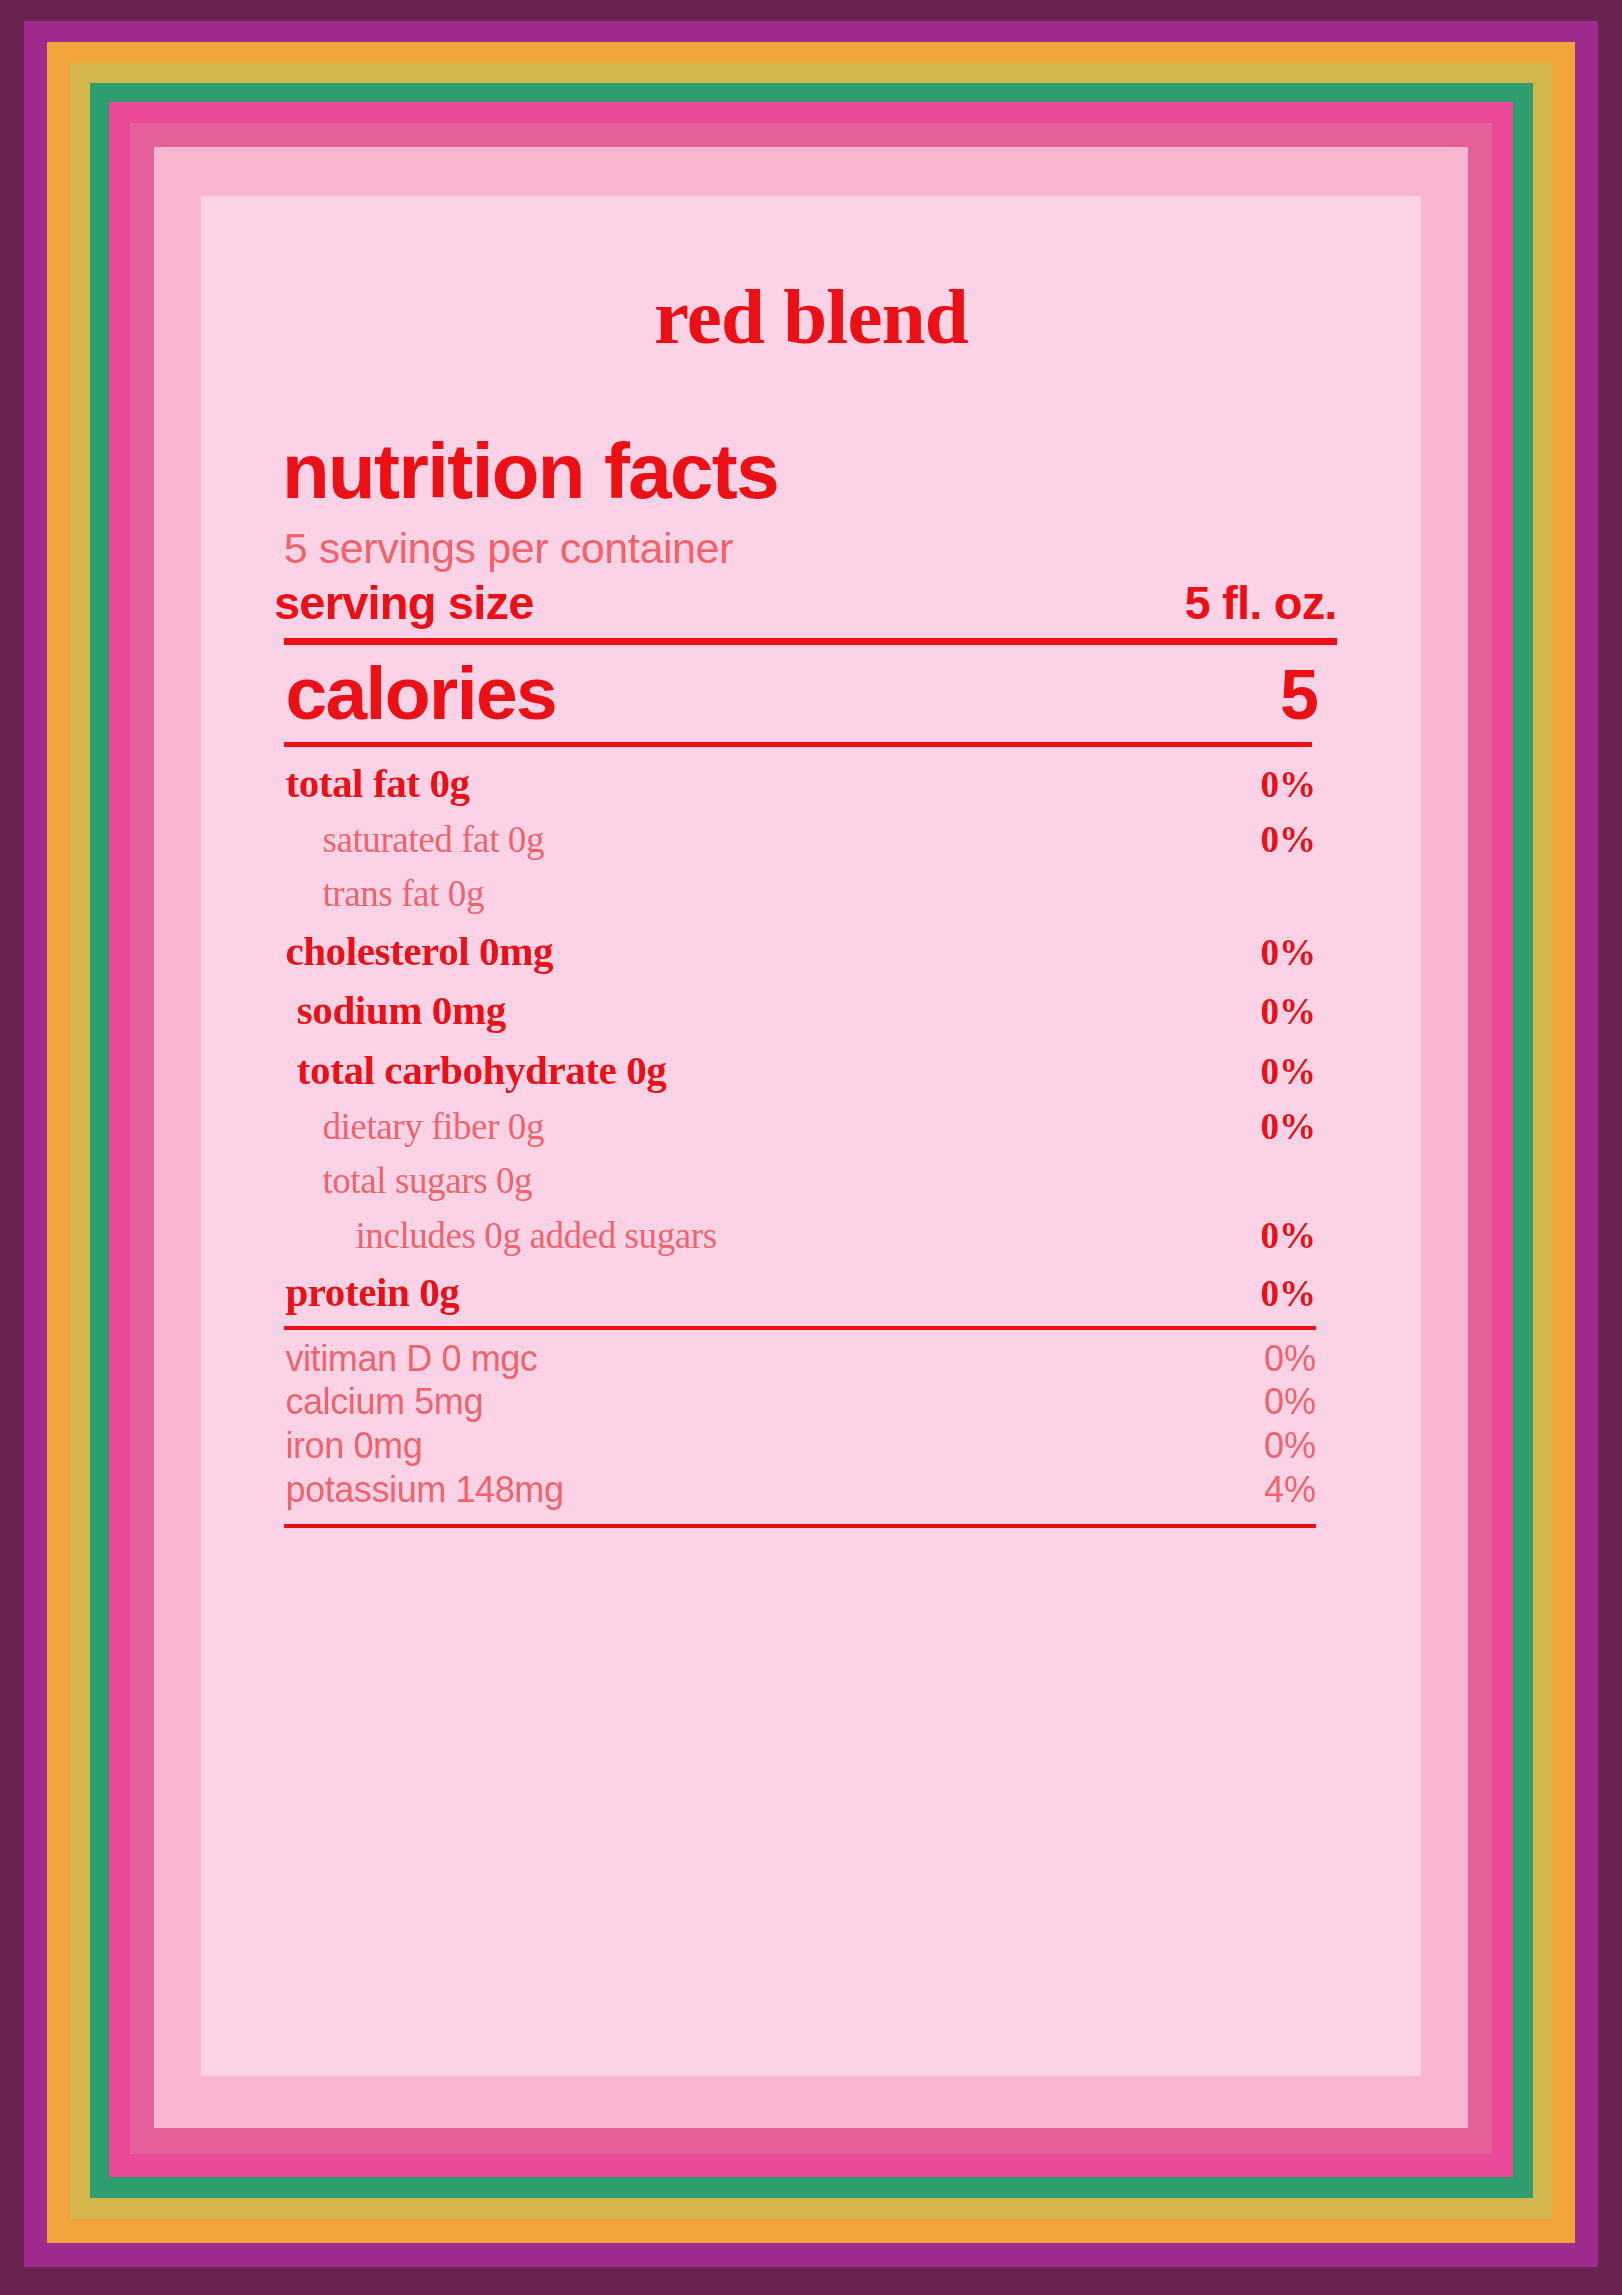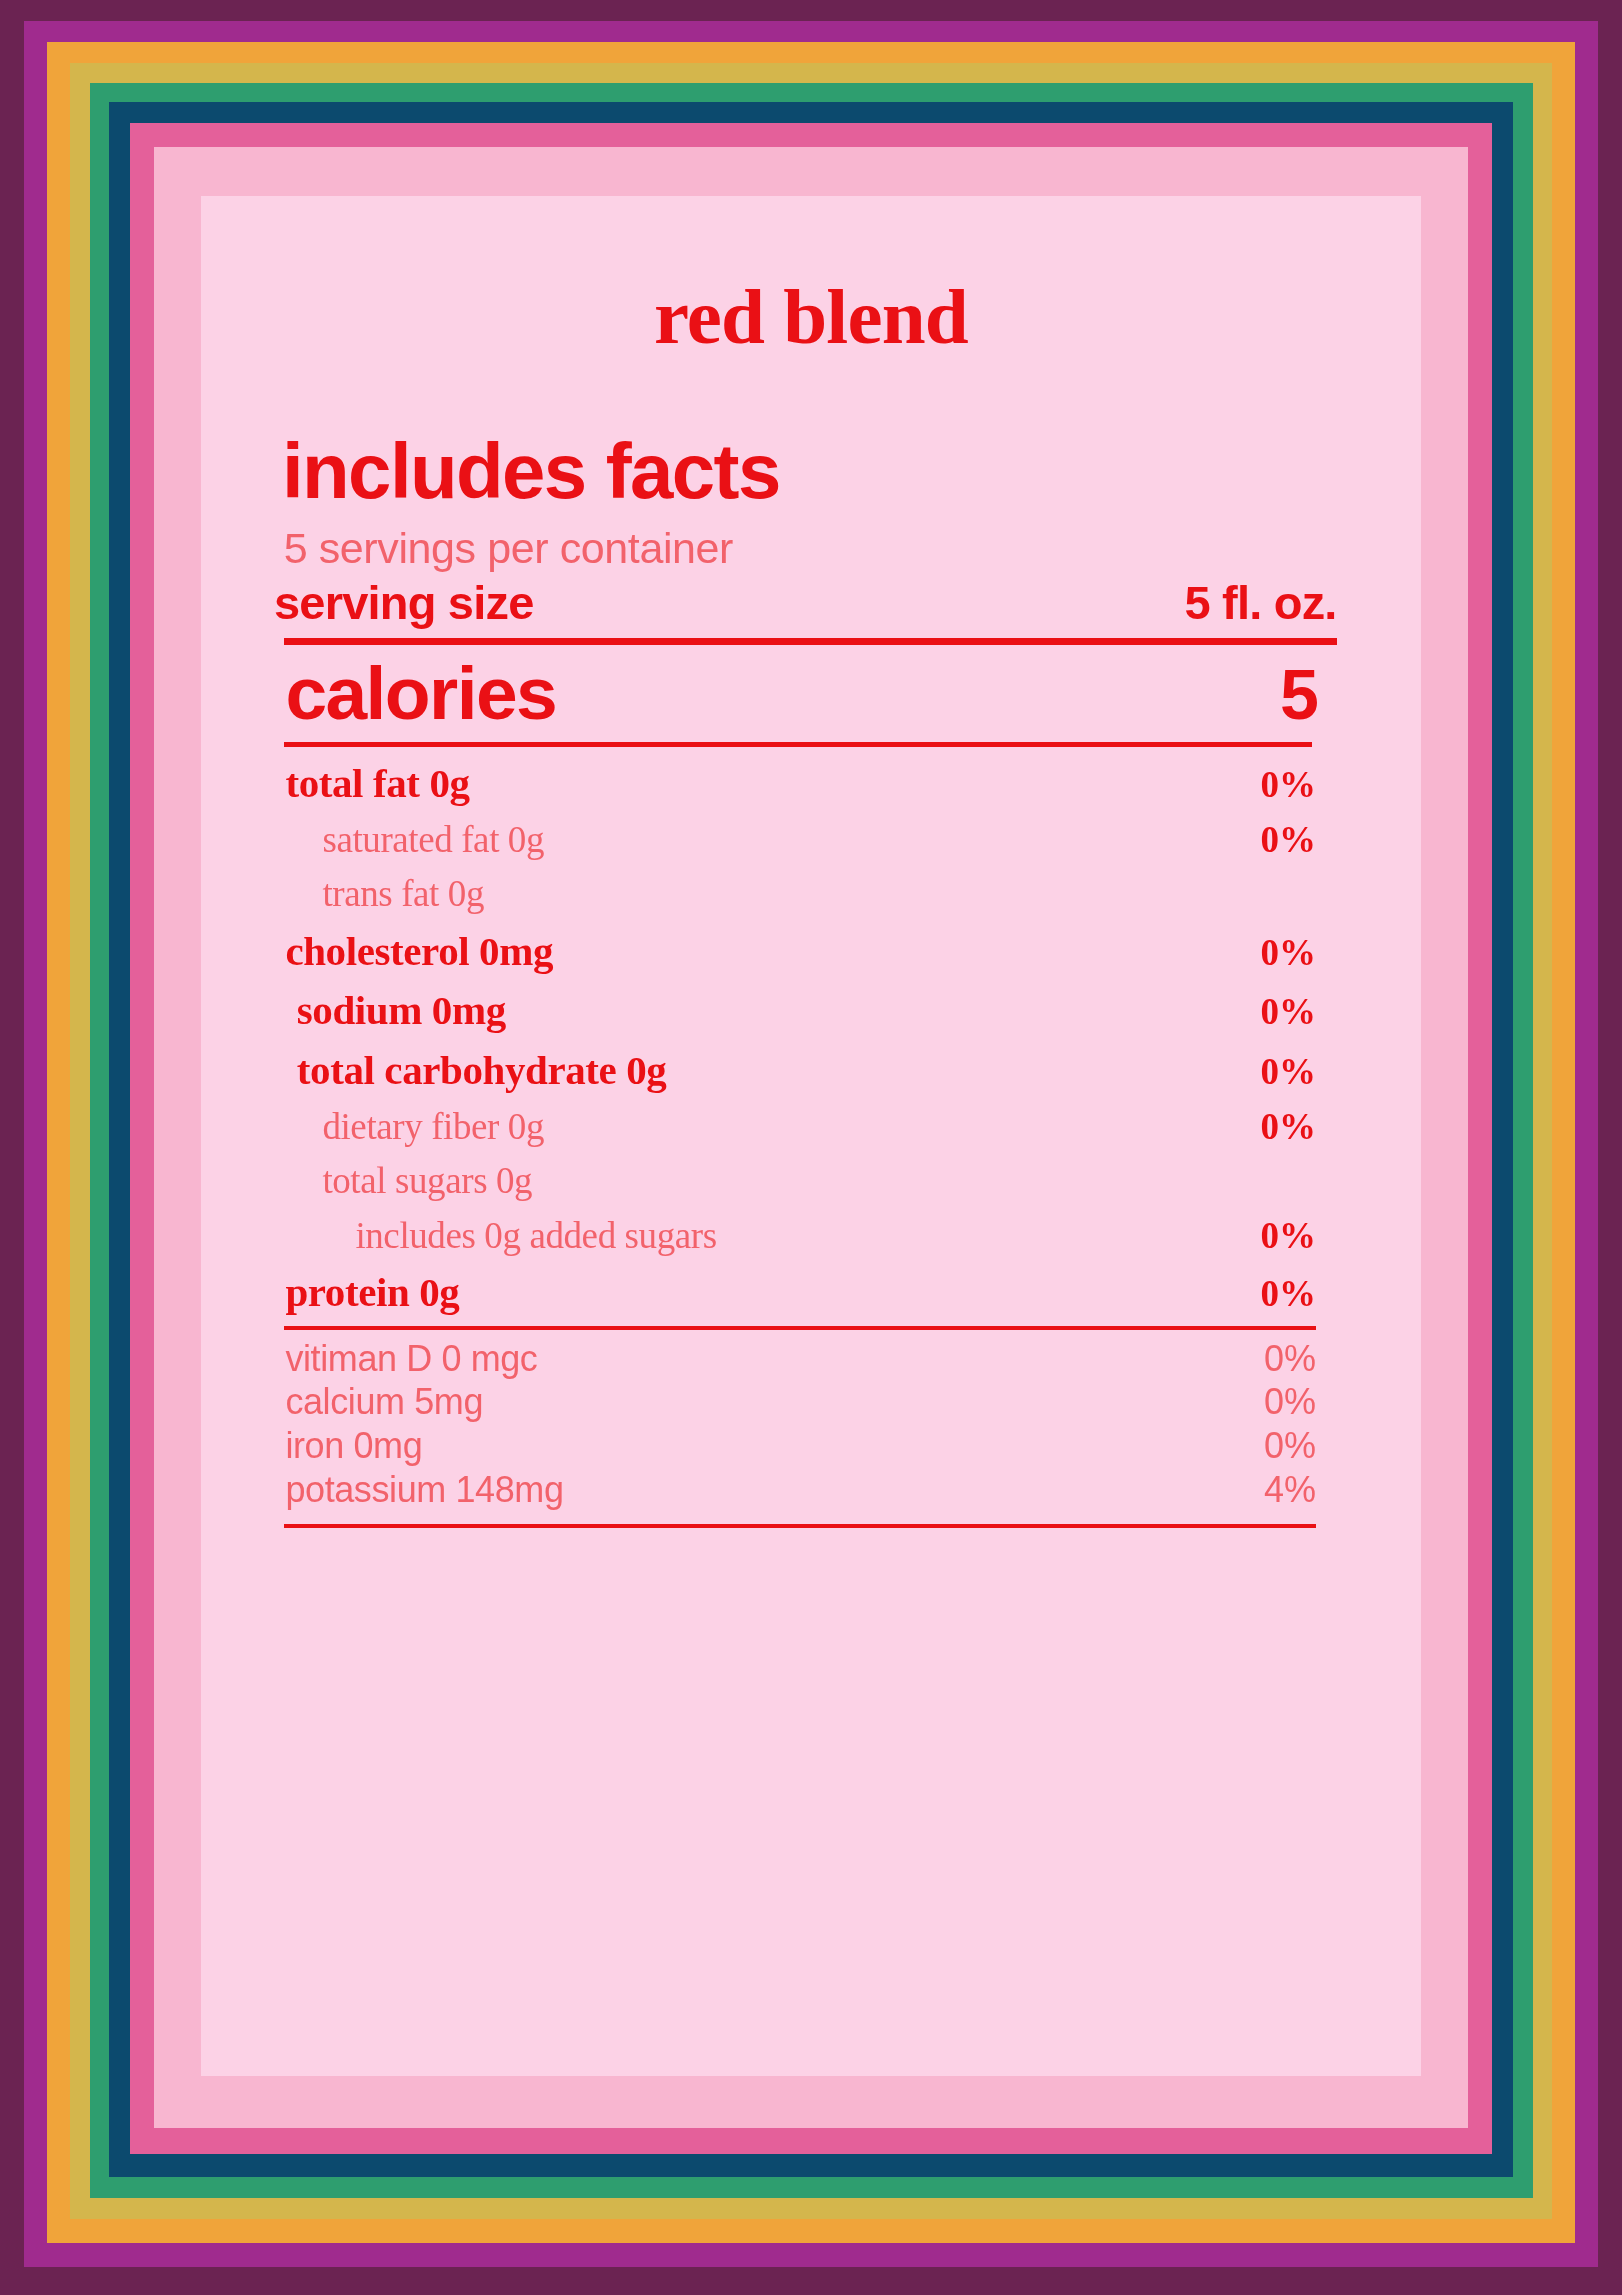--- a/index.html
+++ b/index.html
@@ -18,21 +18,21 @@
   .frame {
     box-sizing: border-box;
     width: 100%;
     height: 100%;
   }
   .band-1 { background: #6b2352; padding: 21px 24px 27.6px 24px; }      
   .band-2 { background: #a02b8e; padding: 21px 23px 24px 23px; }      
   .band-3 { background: #f0a43a; padding: 21px 23px 24px 23px; }      
   .band-4 { background: #d4b64c; padding: 19.5px 19.5px 21px 19.5px; }      
   .band-5 { background: #2e9e6f; padding: 19.5px 19.5px 21px 19.5px; }      
-  .band-6 { background: #0c4a6e; padding: 21px 21px 23px 21px; }      
+  .band-6 { background: #ec4899; padding: 21px 21px 23px 21px; }      
   .band-7 { background: #e4609a; padding: 24px 24px 26px 24px; }      
   .band-8 { background: #f8b6d0; padding: 49px 47px 52px 47px; }      
   .card   { background: #fcd2e6; width: 100%; height: 100%; box-sizing: border-box;
             padding: 65px 73px 57px 73px; position: relative; }
 
   
   .brand {
     text-align: center;
     color: #ea1015;
     font-family: "Liberation Serif", serif;
@@ -177,21 +177,21 @@
    <div class="frame band-4">
     <div class="frame band-5">
      <div class="frame band-6">
       <div class="frame band-7">
        <div class="frame band-8">
 
         <div class="card">
 
           <div class="brand">red blend</div>
 
-          <div class="nf-title">includes facts</div>
+          <div class="nf-title">nutrition facts</div>
 
           <div class="servings">5 servings per container</div>
 
           <div class="row">
             <div class="serving-size">serving size</div>
             <div class="serving-size-val">5 fl. oz.</div>
           </div>
 
           <hr class="rule-thick">
 

